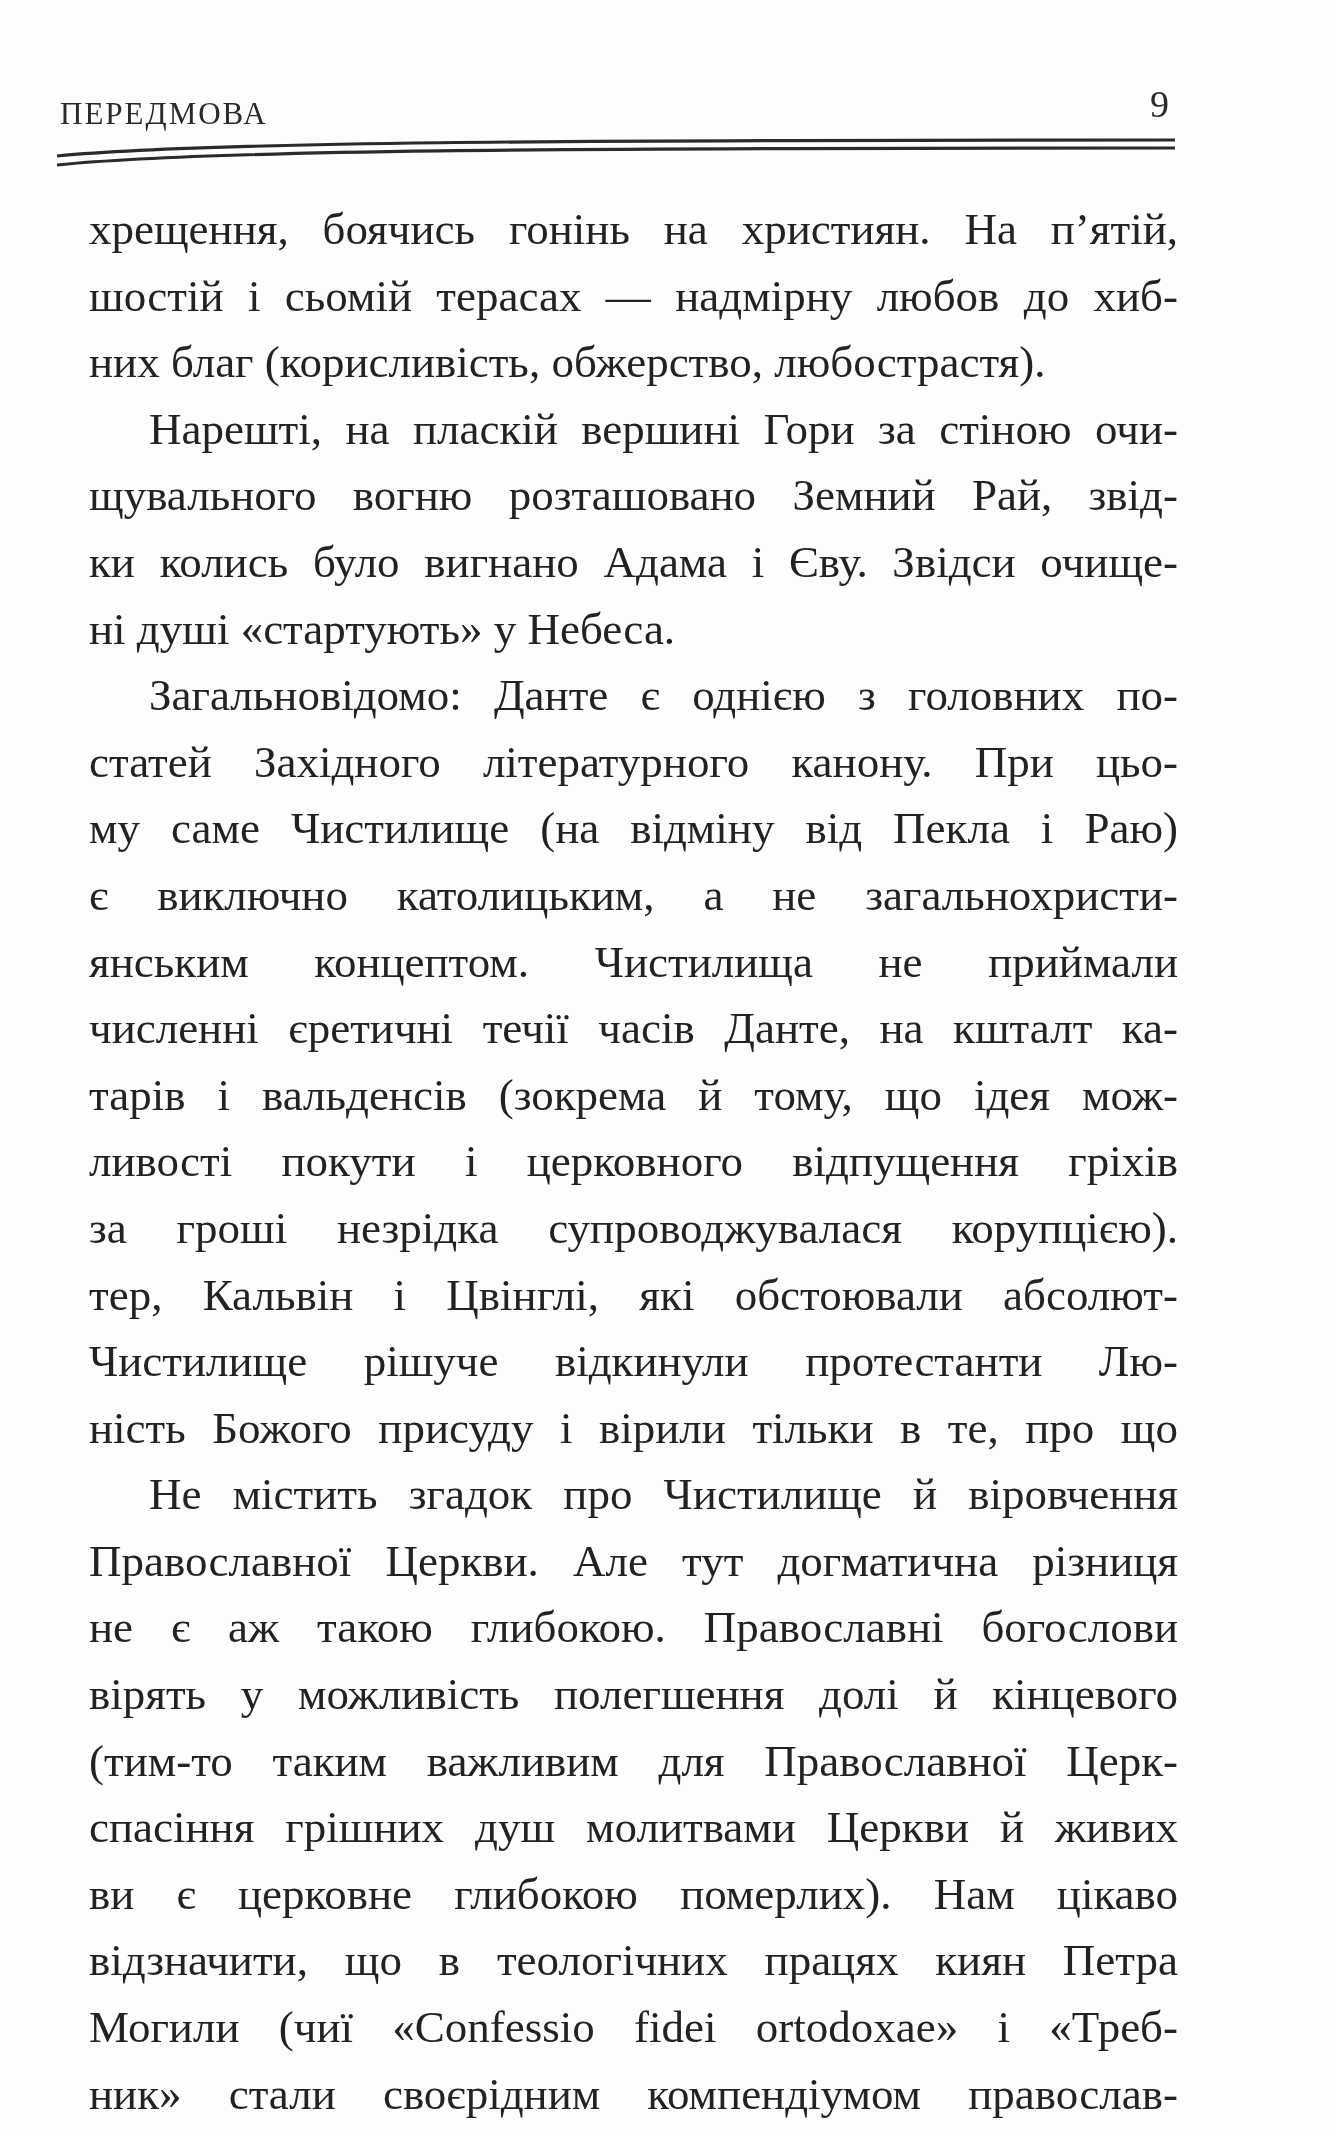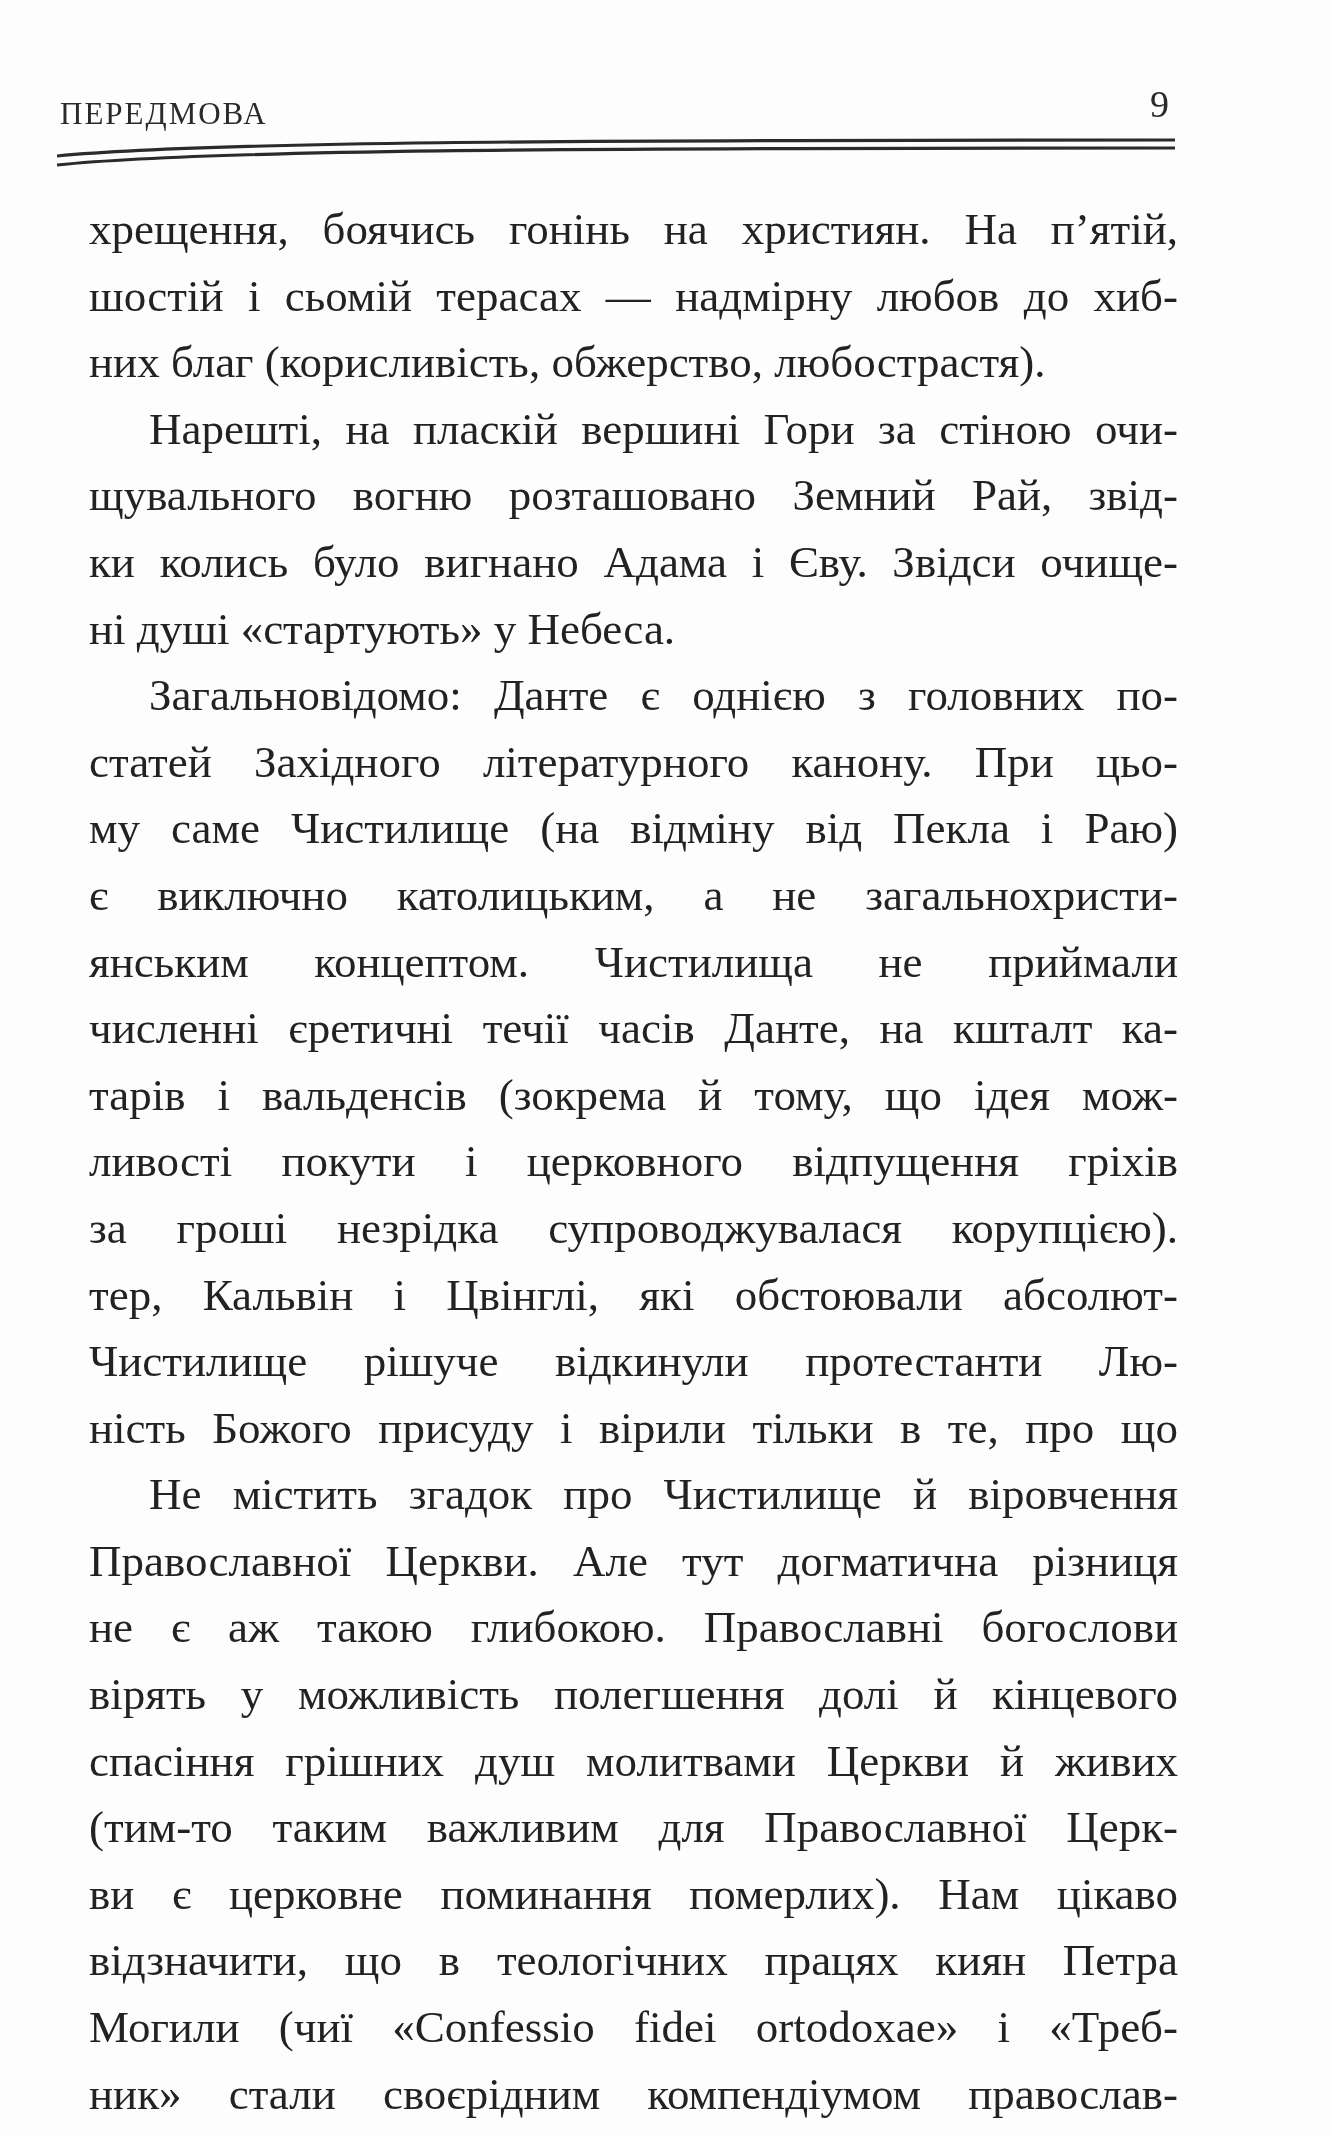--- a/index.html
+++ b/index.html
@@ -100,21 +100,21 @@
     <span class="line">тарів і вальденсів (зокрема й тому, що ідея мож-</span>
     <span class="line">ливості покути і церковного відпущення гріхів</span>
     <span class="line">за гроші незрідка супроводжувалася корупцією).</span>
     <span class="line">тер, Кальвін і Цвінглі, які обстоювали абсолют-</span>
     <span class="line">Чистилище рішуче відкинули протестанти Лю-</span>
     <span class="line">ність Божого присуду і вірили тільки в те, про що</span>
     <span class="line indent">Не містить згадок про Чистилище й віровчення</span>
     <span class="line">Православної Церкви. Але тут догматична різниця</span>
     <span class="line">не є аж такою глибокою. Православні богослови</span>
     <span class="line">вірять у можливість полегшення долі й кінцевого</span>
+    <span class="line">(тим-то таким важливим для Православної Церк-</span>
     <span class="line">спасіння грішних душ молитвами Церкви й живих</span>
-    <span class="line">(тим-то таким важливим для Православної Церк-</span>
-    <span class="line">ви є церковне поминання померлих). Нам цікаво</span>
+    <span class="line">ви є церковне глибокою померлих). Нам цікаво</span>
     <span class="line">відзначити, що в теологічних працях киян Петра</span>
     <span class="line">Могили (чиї «Confessio fidei ortodoxae» і «Треб-</span>
     <span class="line">ник» стали своєрідним компендіумом православ-</span>
   </div>
 
 </div>
 
 </body></html>

